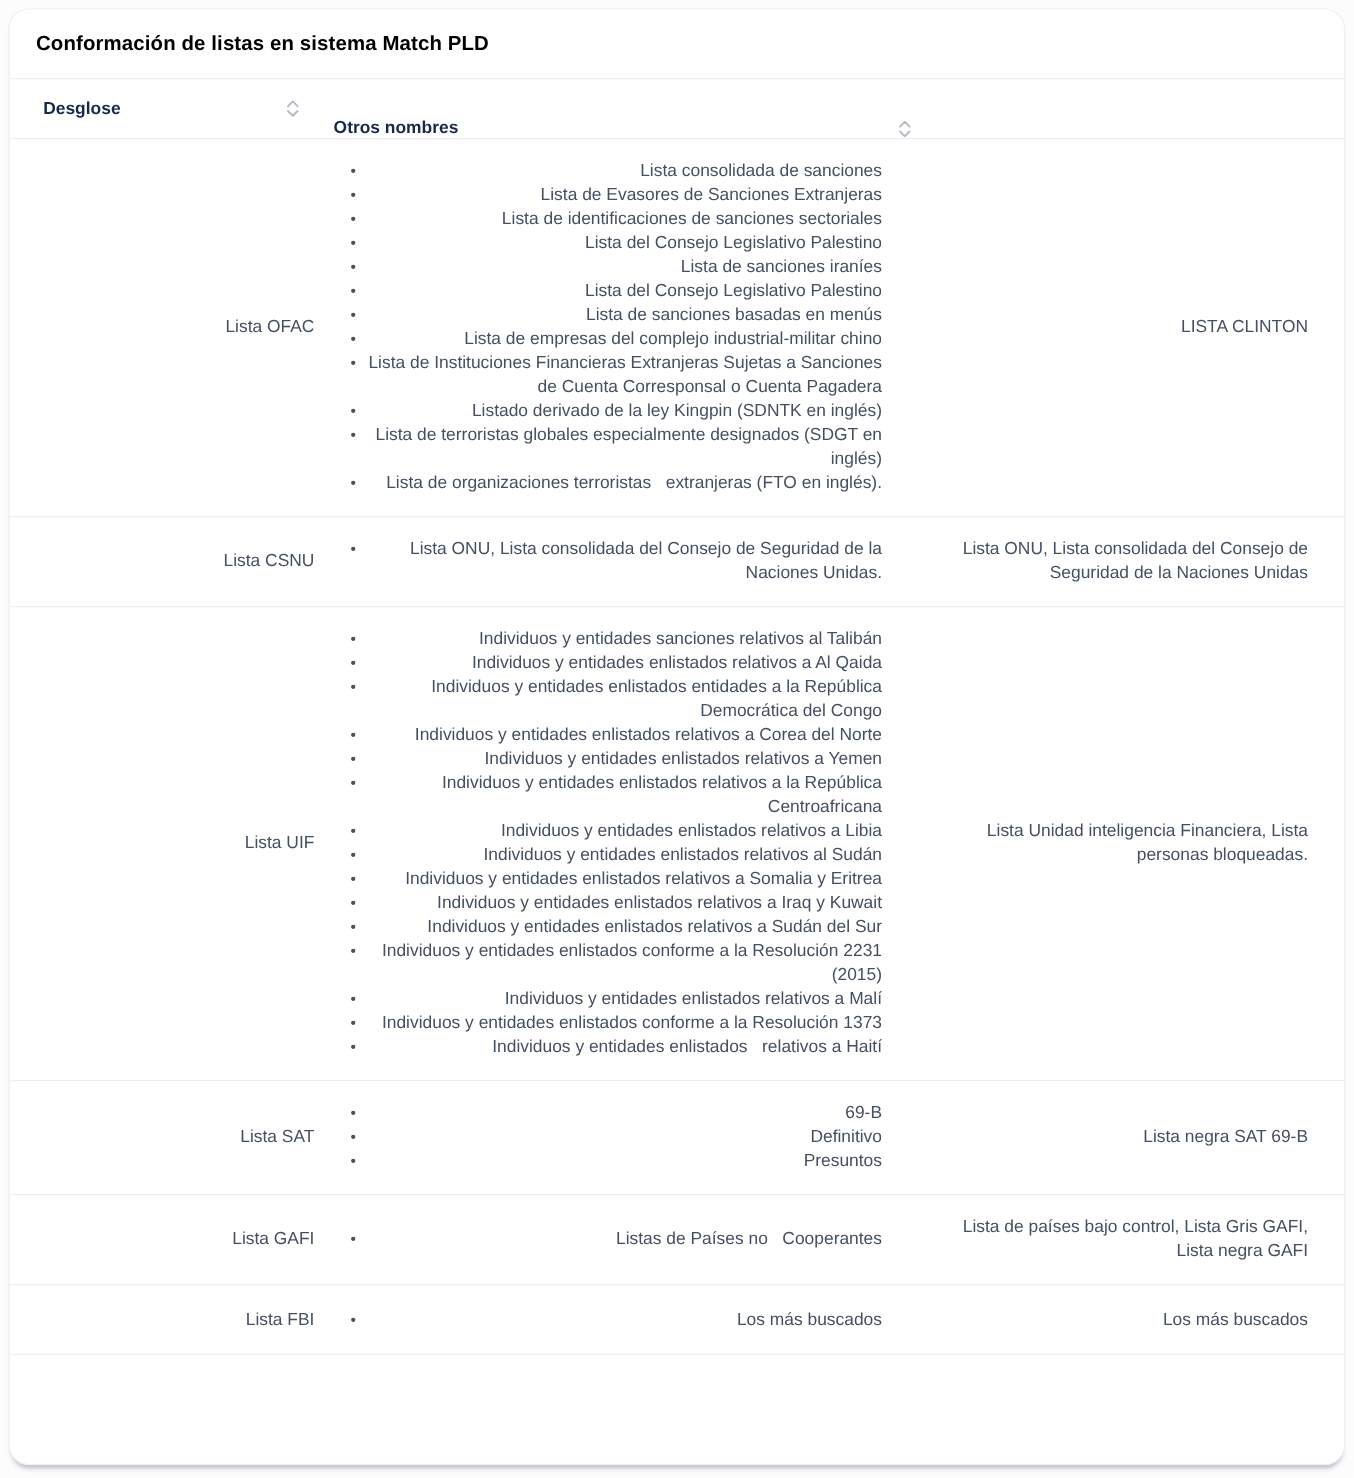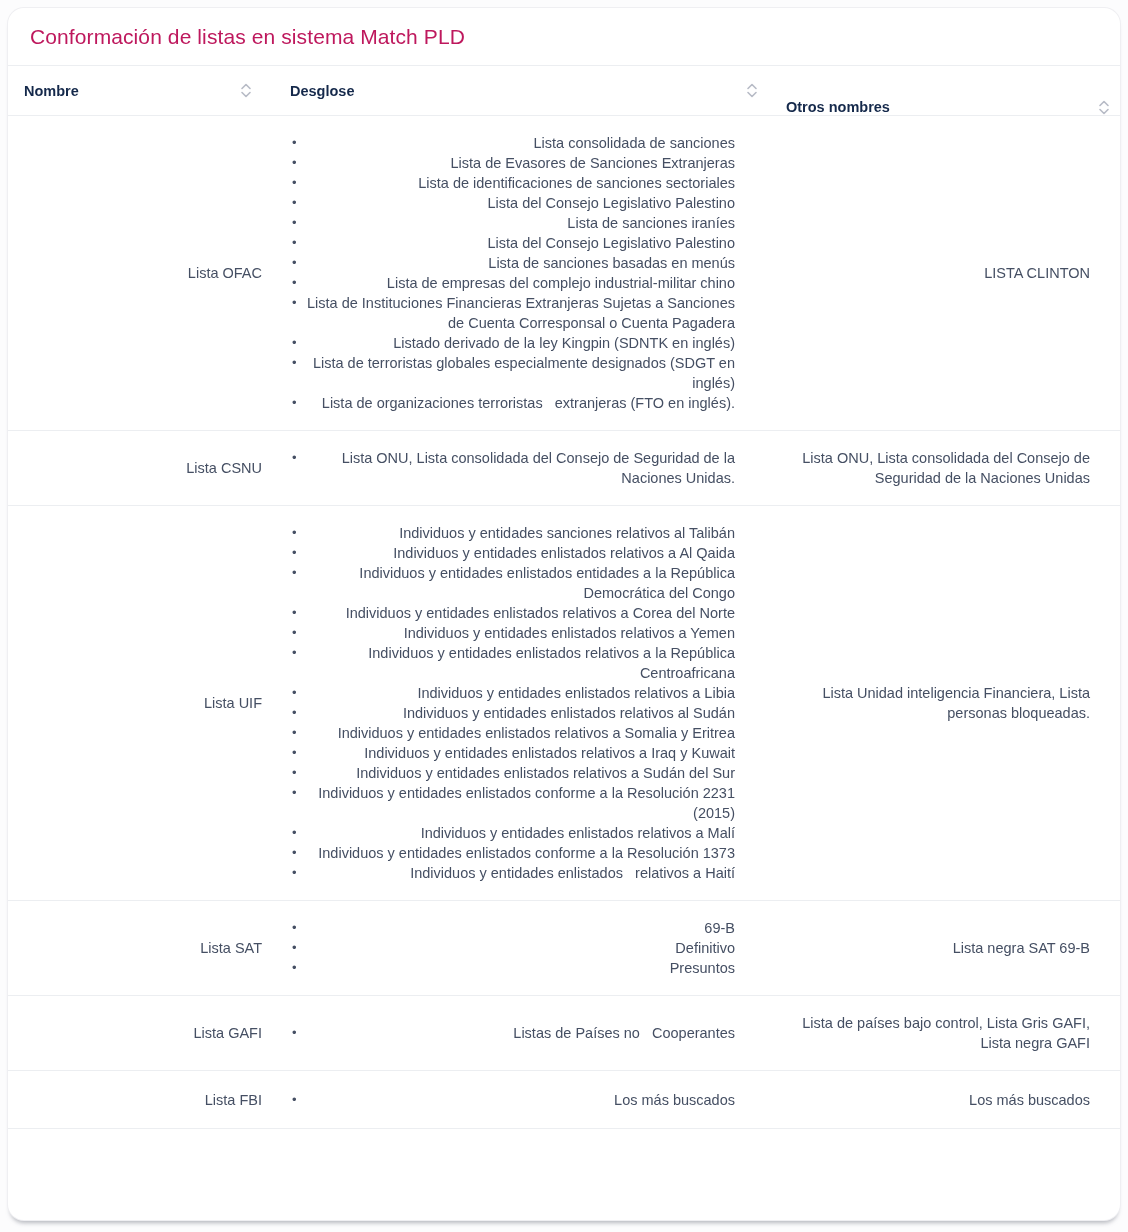--- a/index.html
+++ b/index.html
@@ -22,23 +22,23 @@
   }
 
   .title-bar {
     height: 58px;
     display: flex;
     align-items: center;
     padding-left: 22px;
     border-bottom: 1px solid #eceef1;
   }
   .page-title {
-    font-size: 21px;
-    font-weight: normal;
-    color: #be185d;
+    font-size: 17px;
+    font-weight: bold;
+    color: #000000;
     letter-spacing: 0.1px;
   }
 
   .grid-row {
     display: grid;
     grid-template-columns: 254px 508px 1fr;
     align-items: center;
   }
 
   .header-row {
@@ -98,31 +98,20 @@
 </head>
 <body>
 
 <div class="card">
 
   <div class="title-bar">
     <span class="page-title">Conformación de listas en sistema Match PLD</span>
   </div>
 
   <div class="grid-row header-row">
-    <div class="header-cell hc-1">
-      <span class="hlabel">Nombre</span>
-      <span class="sort-icon">
-        <svg width="12" height="7" viewBox="0 0 12 7">
-            <path d="M2 5.5 L6 1.5 L10 5.5" fill="none" stroke="#b7bbc6" stroke-width="1.6" stroke-linecap="round" stroke-linejoin="round"></path>
-          </svg>
-        <svg width="12" height="7" viewBox="0 0 12 7">
-            <path d="M2 1.5 L6 5.5 L10 1.5" fill="none" stroke="#b7bbc6" stroke-width="1.6" stroke-linecap="round" stroke-linejoin="round"></path>
-          </svg>
-      </span>
-    </div>
     <div class="header-cell hc-2">
       <span class="hlabel">Desglose</span>
       <span class="sort-icon">
         <svg width="12" height="7" viewBox="0 0 12 7">
             <path d="M2 5.5 L6 1.5 L10 5.5" fill="none" stroke="#b7bbc6" stroke-width="1.6" stroke-linecap="round" stroke-linejoin="round"></path>
           </svg>
         <svg width="12" height="7" viewBox="0 0 12 7">
             <path d="M2 1.5 L6 5.5 L10 1.5" fill="none" stroke="#b7bbc6" stroke-width="1.6" stroke-linecap="round" stroke-linejoin="round"></path>
           </svg>
       </span>

